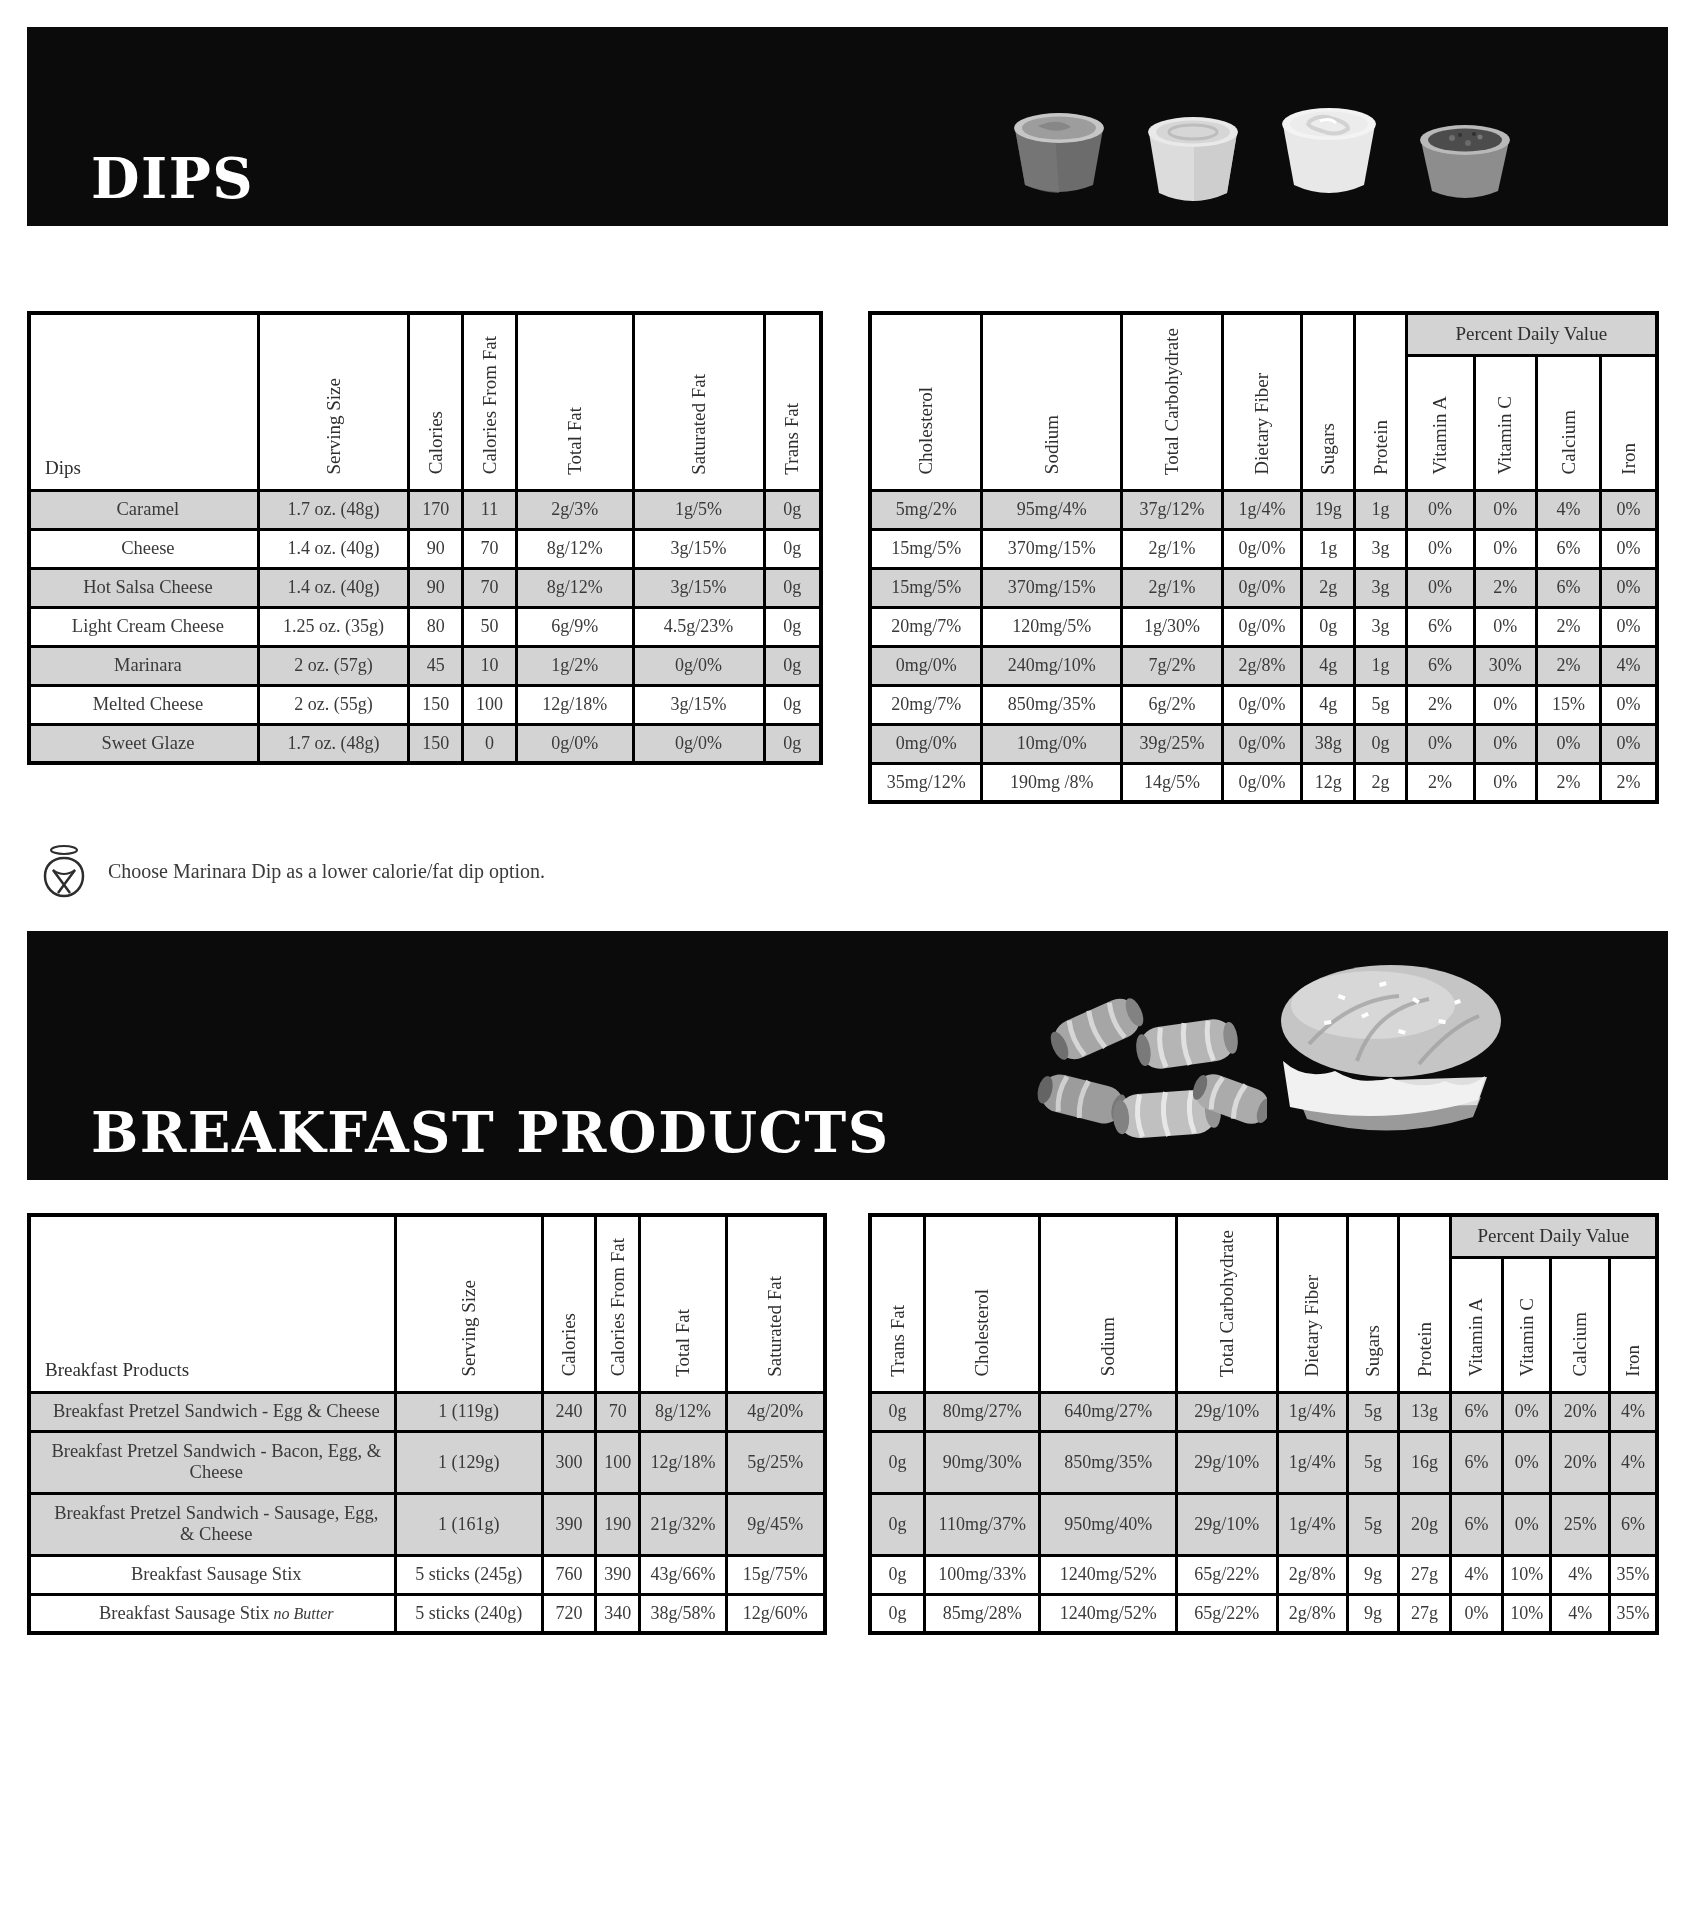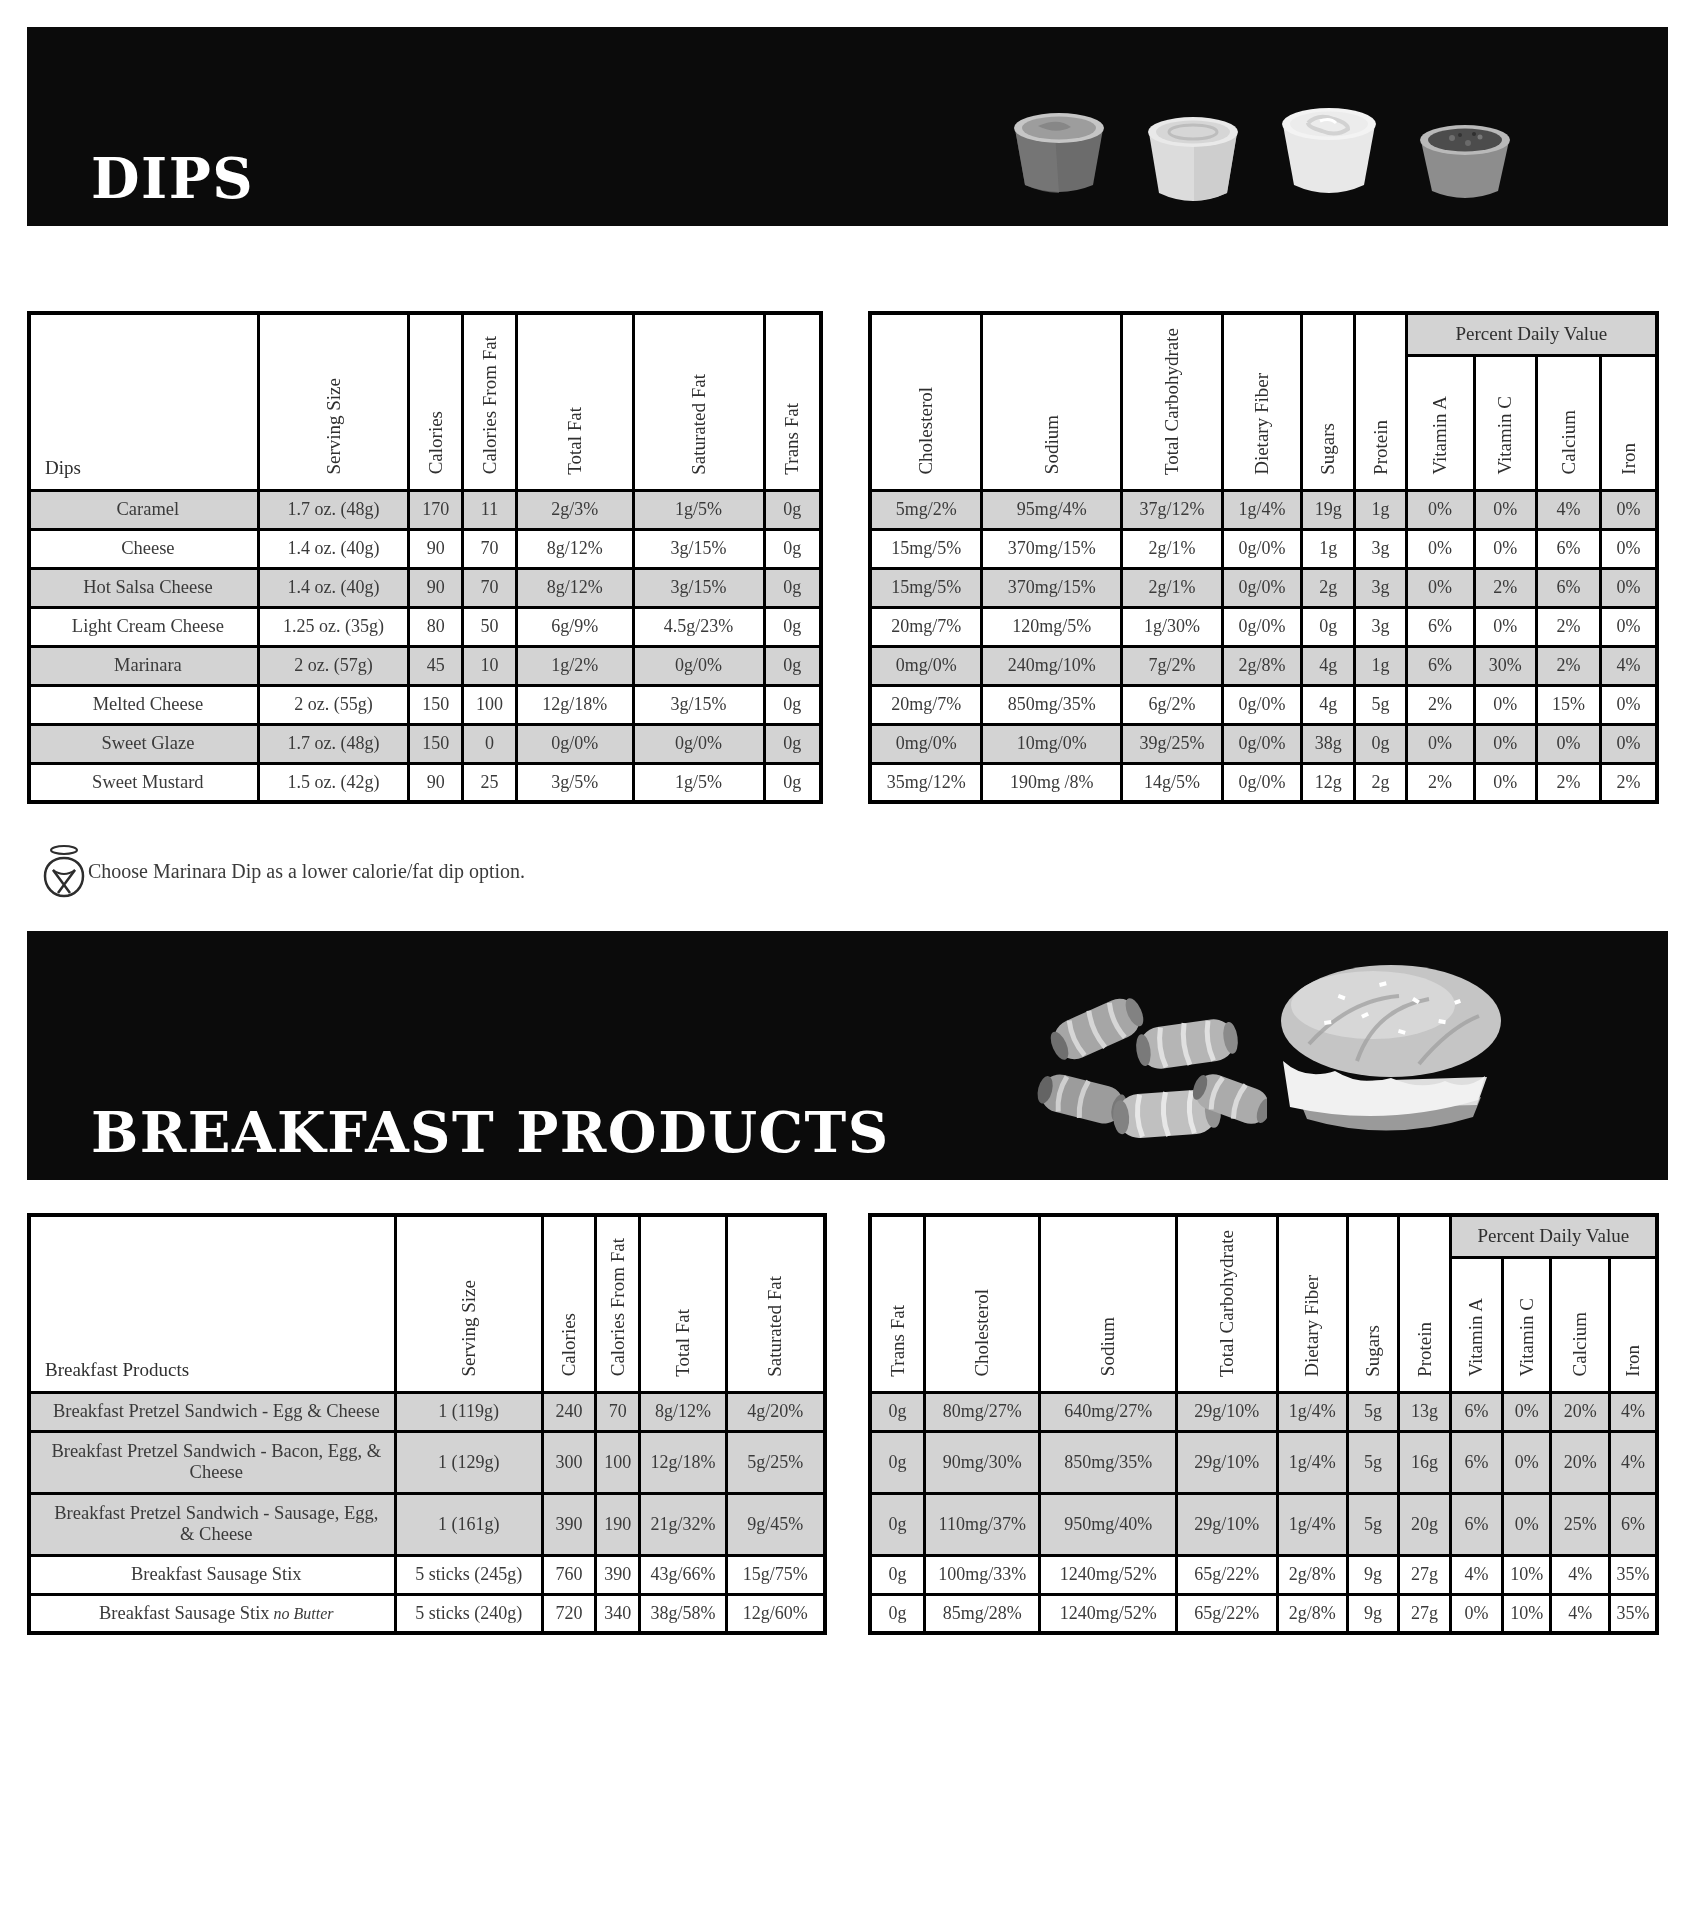--- a/index.html
+++ b/index.html
@@ -35,21 +35,21 @@
 
   .ntable tbody tr{height:39px;}
   #tbl-breakfast-left tbody tr:nth-child(2),#tbl-breakfast-left tbody tr:nth-child(3),
   #tbl-breakfast-right tbody tr:nth-child(2),#tbl-breakfast-right tbody tr:nth-child(3){height:62px;}
 
   .ntable td{font-size:18px;text-align:center;padding:2px 4px;color:#3a3a3a;background:#fff;}
   .ntable td.name{text-align:center;padding:2px 6px 2px 14px;font-size:18.5px;}
   .ntable tr.shaded td{background:#d3d3d3;}
   td.name i{font-size:16px;}
 
-  #dip-note{position:absolute;left:40px;top:843px;display:flex;align-items:center;}
+  #dip-note{position:absolute;left:40px;top:843px;display:flex;align-items:center;gap:20px;}
   #dip-note .note-text{font-size:20px;color:#3a3a3a;}
 </style>
 </head>
 <body>
 
 <div class="banner" id="banner-dips">
   <div class="banner-title">DIPS</div>
   <div class="cups">
     <svg width="118" height="106" viewBox="0 0 118 106" style="margin-top:8px">
       <path d="M15 36 L25 92 Q59 106 93 92 L103 36 Z" fill="#6c6c6c"></path>
@@ -161,29 +161,20 @@
         <td>3g/15%</td>
         <td>0g</td>
       </tr>
       <tr class="shaded">
         <td class="name">Sweet Glaze</td>
         <td>1.7 oz. (48g)</td>
         <td>150</td>
         <td>0</td>
         <td>0g/0%</td>
         <td>0g/0%</td>
-        <td>0g</td>
-      </tr>
-      <tr class="">
-        <td class="name">Sweet Mustard</td>
-        <td>1.5 oz. (42g)</td>
-        <td>90</td>
-        <td>25</td>
-        <td>3g/5%</td>
-        <td>1g/5%</td>
         <td>0g</td>
       </tr>
     </tbody>
   </table>
 <table class="ntable" id="tbl-dips-right" style="width: 791px;">
     <colgroup>
       <col style="width: 107px;">
       <col style="width: 134px;">
       <col style="width: 96px;">
       <col style="width: 76px;">

